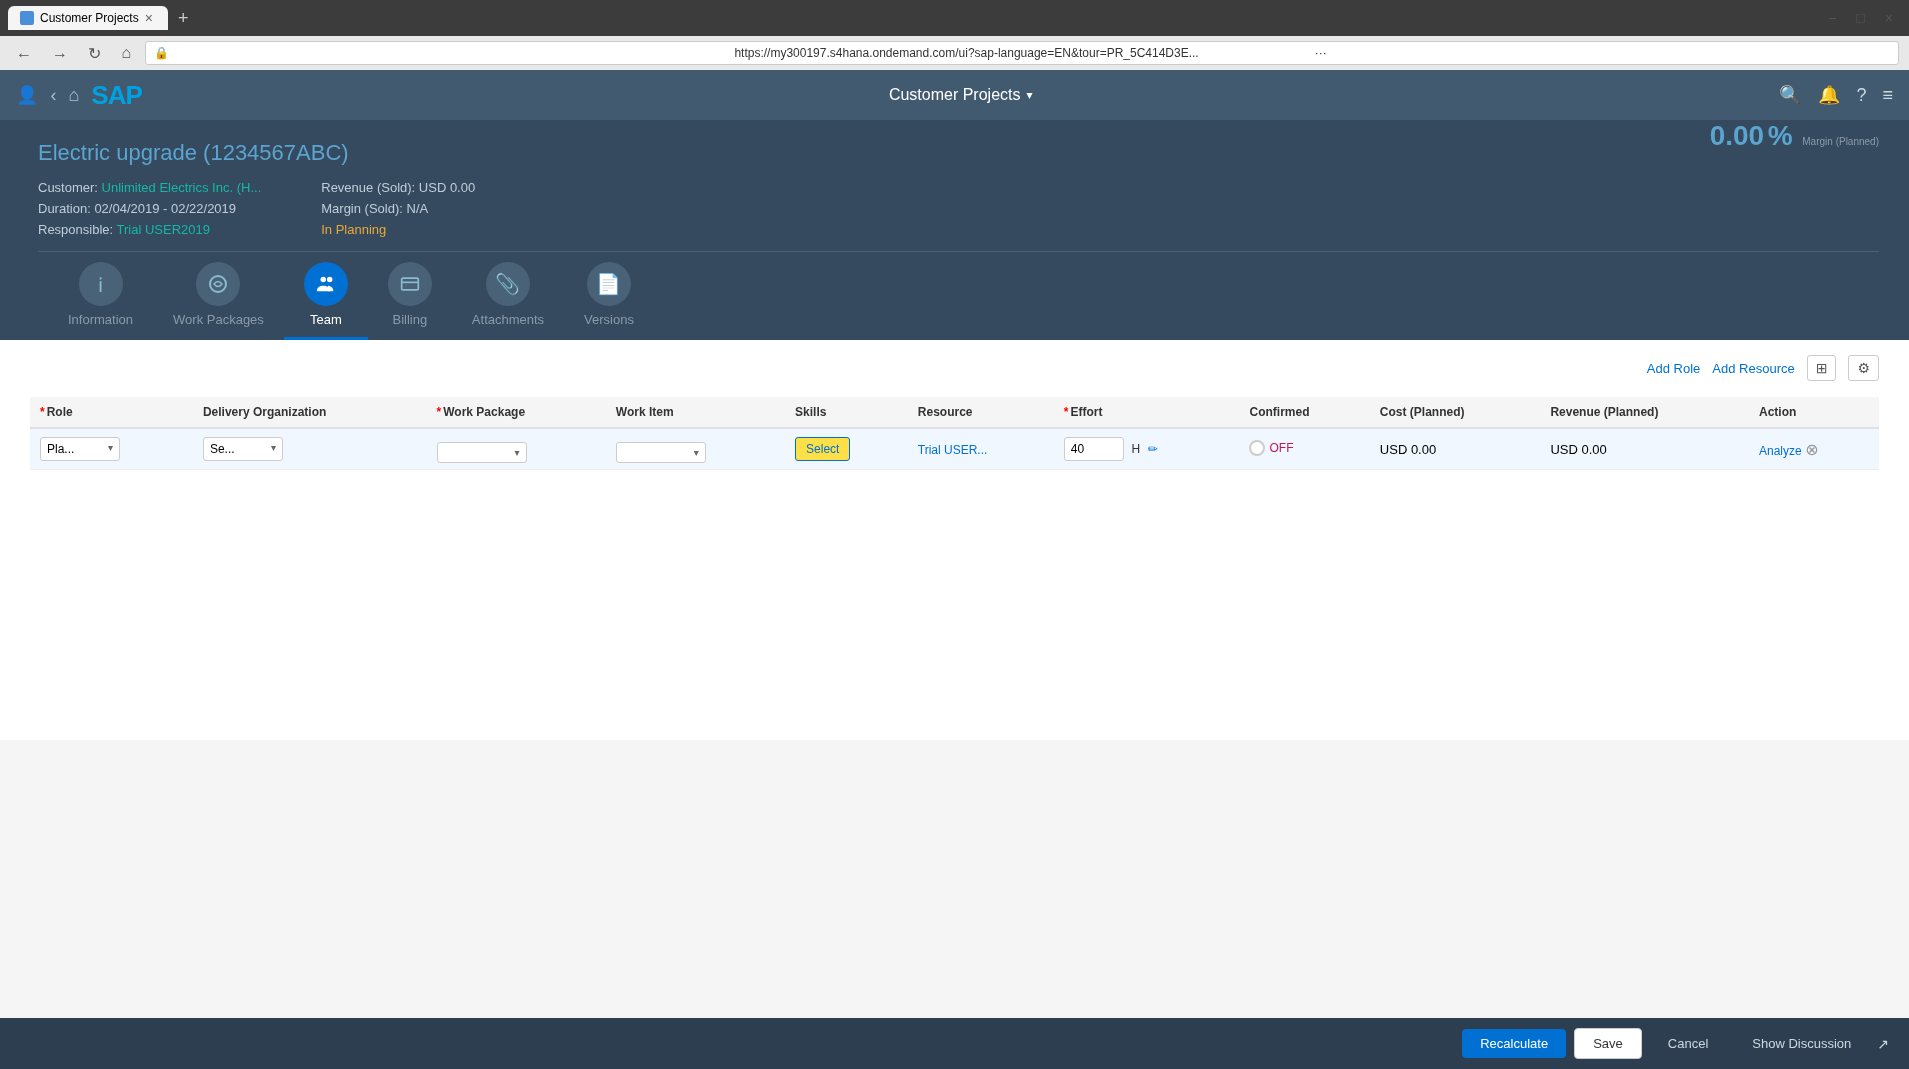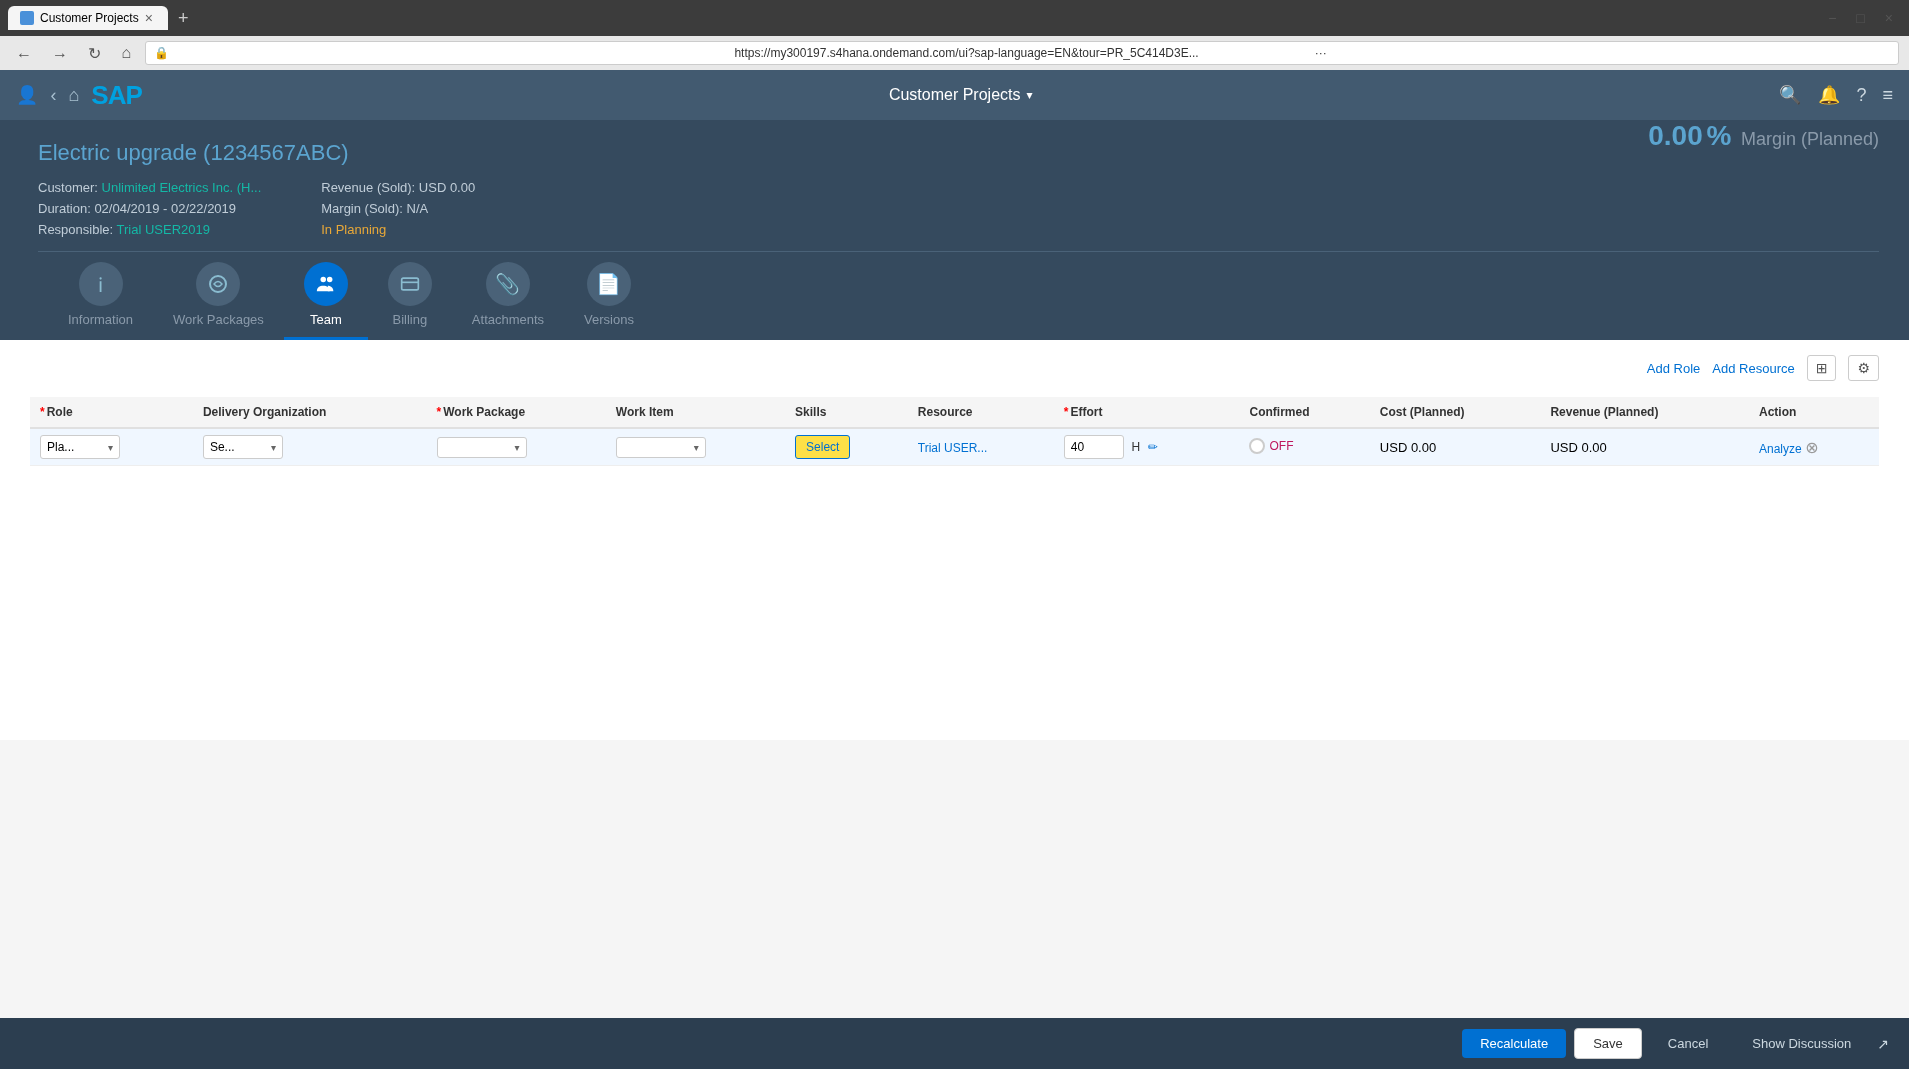--- a/index.html
+++ b/index.html
@@ -54,21 +54,21 @@
     .toolbar-icon-btn { background: none; border: 1px solid #ccc; border-radius: 3px; padding: 4px 8px; cursor: pointer; font-size: 14px; color: #555; }
 
     
     .data-table { width: 100%; border-collapse: collapse; }
     .data-table th { background: #f5f5f5; border-bottom: 2px solid #e0e0e0; padding: 8px 10px; text-align: left; font-weight: bold; font-size: 12px; color: #333; white-space: nowrap; }
     .data-table th.required::before { content: '*'; color: red; margin-right: 2px; }
     .data-table td { padding: 6px 10px; border-bottom: 1px solid #eee; vertical-align: middle; font-size: 13px; }
     .table-row-highlight td { background: #f0f7ff; }
 
     
-    .select-input { border: 1px solid #ccc; border-radius: 3px; padding: 4px 6px; font-size: 12px; background: white; display: inline-flex; align-items: center; gap: 4px; min-width: 80px; cursor: pointer; }
+    .select-input { border: 1px solid #ccc; border-radius: 3px; padding: 4px 6px; font-size: 12px; background: white; display: inline-flex; align-items: flex-start; gap: 4px; min-width: 80px; cursor: pointer; }
     .select-input .chevron { font-size: 10px; color: #666; margin-left: auto; }
     .text-input { border: 1px solid #ccc; border-radius: 3px; padding: 4px 6px; font-size: 12px; width: 60px; }
     .select-btn { background: #fde047; border: 1px solid #0070d2; color: #0070d2; border-radius: 3px; padding: 4px 10px; font-size: 12px; cursor: pointer; }
     .resource-link { color: #0070d2; text-decoration: none; font-size: 12px; }
     .effort-unit { color: #333; font-size: 12px; margin-left: 4px; }
     .edit-icon { color: #0070d2; cursor: pointer; font-size: 12px; margin-left: 4px; }
     .toggle-wrap { display: inline-flex; align-items: center; gap: 4px; }
     .toggle-circle { width: 16px; height: 16px; border-radius: 50%; border: 2px solid #ccc; background: white; display: inline-block; }
     .toggle-label { color: #be185d; font-size: 12px; }
     .analyze-link { color: #0070d2; text-decoration: none; font-size: 12px; cursor: pointer; }
@@ -129,21 +129,21 @@
     <span class="sap-header-right-icon">≡</span>
   </div>
 </div>
 
 <div class="project-header relative">
   <div class="project-title">Electric upgrade (1234567ABC)</div>
 
   <div style="position:absolute; right:30px; top:0; text-align:right;">
     <span class="margin-value">0.00</span>
     <span class="margin-value">%</span>
-    <span class="margin-label" style="margin-left:6px;font-size:18px;">Margin (Planned)</span>
+    <span class="margin-label" style="margin-left:6px;font-size:10px;">Margin (Planned)</span>
   </div>
 
   <div class="project-meta">
     <div class="project-meta-col">
       <div class="project-meta-item">
         <span>Customer:</span>
         <a>Unlimited Electrics Inc. (H...</a>
       </div>
       <div class="project-meta-item">
         <span>Duration:</span>

